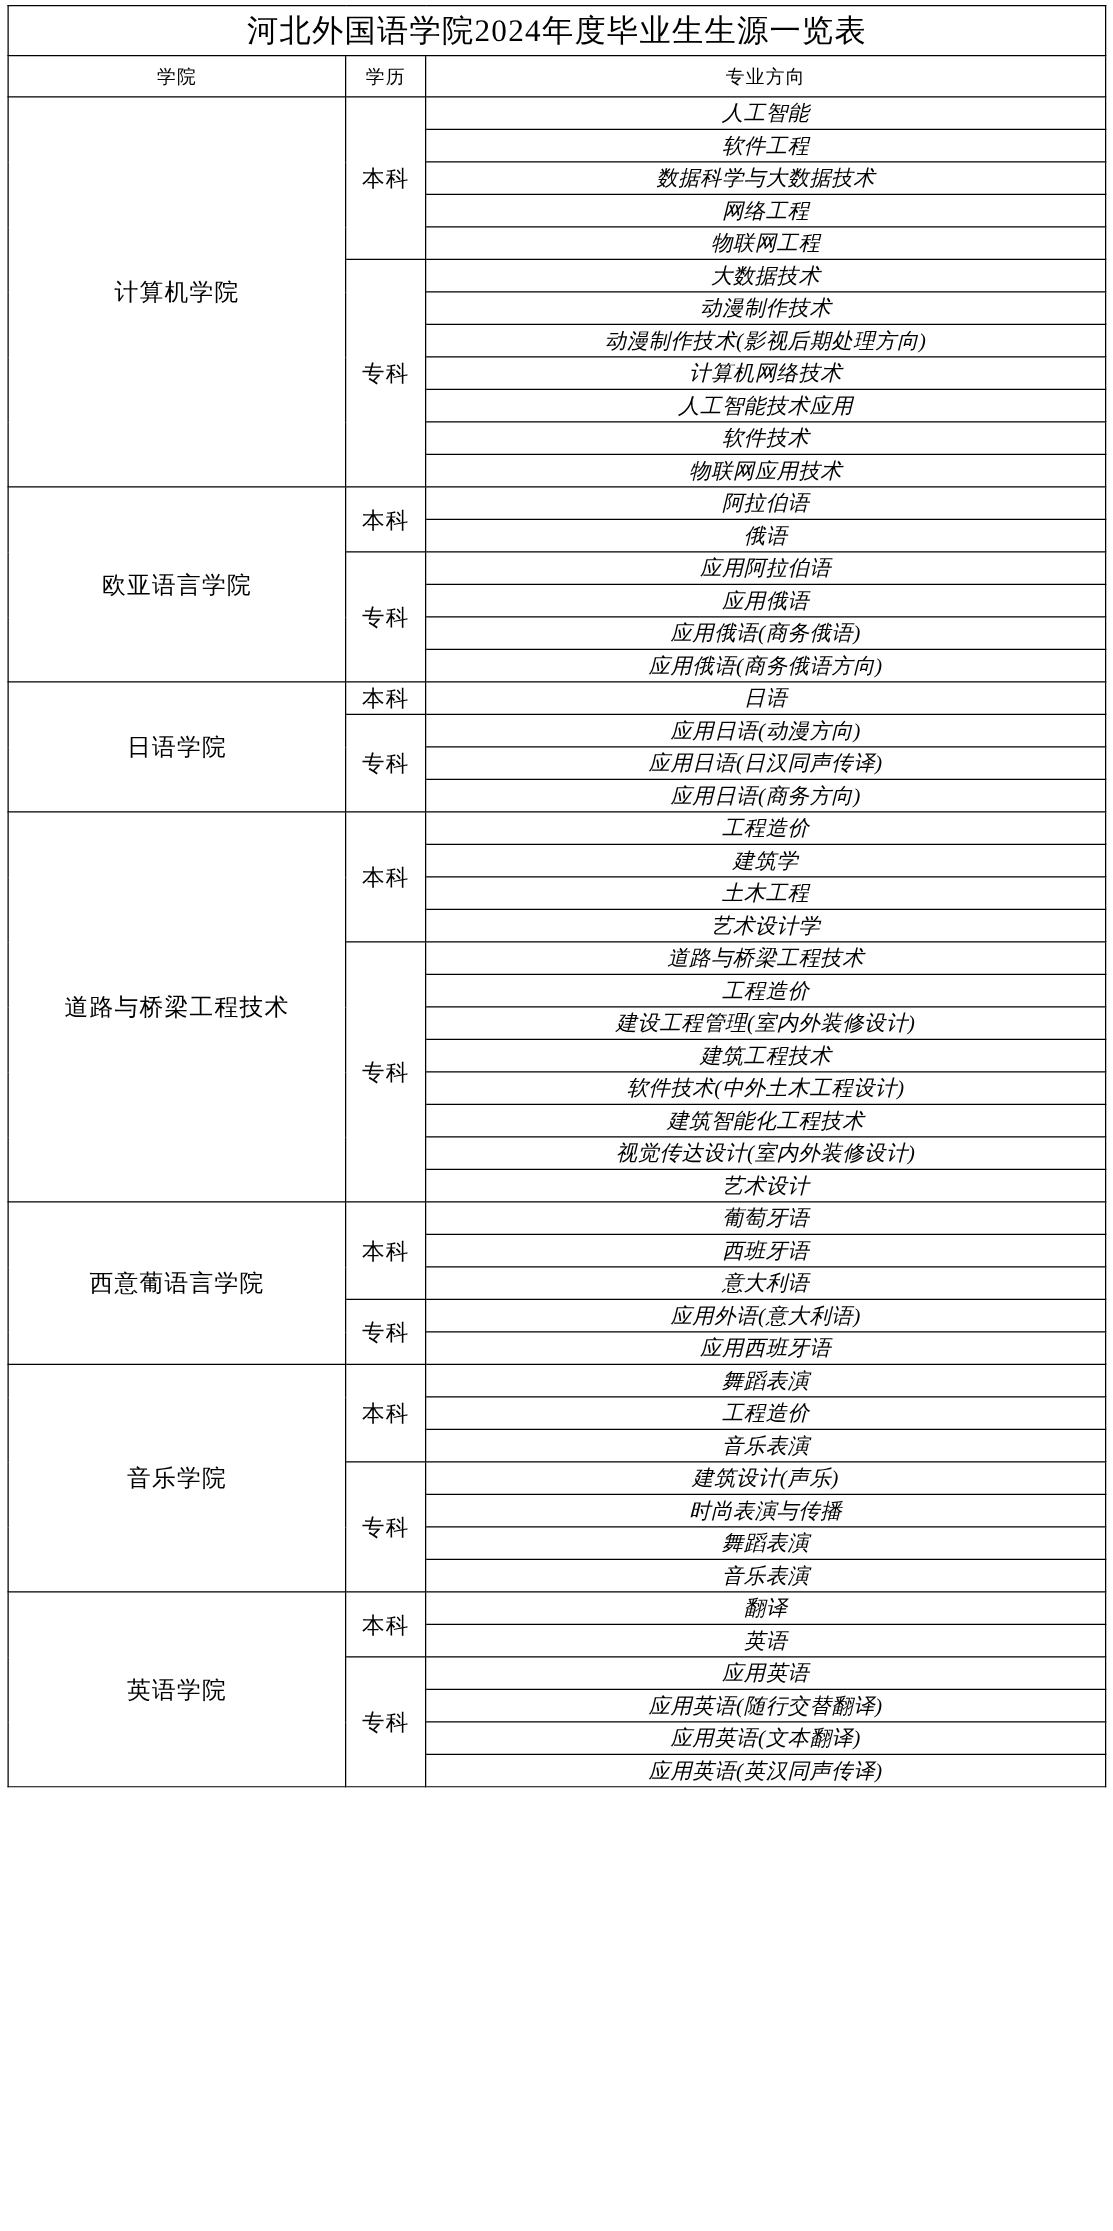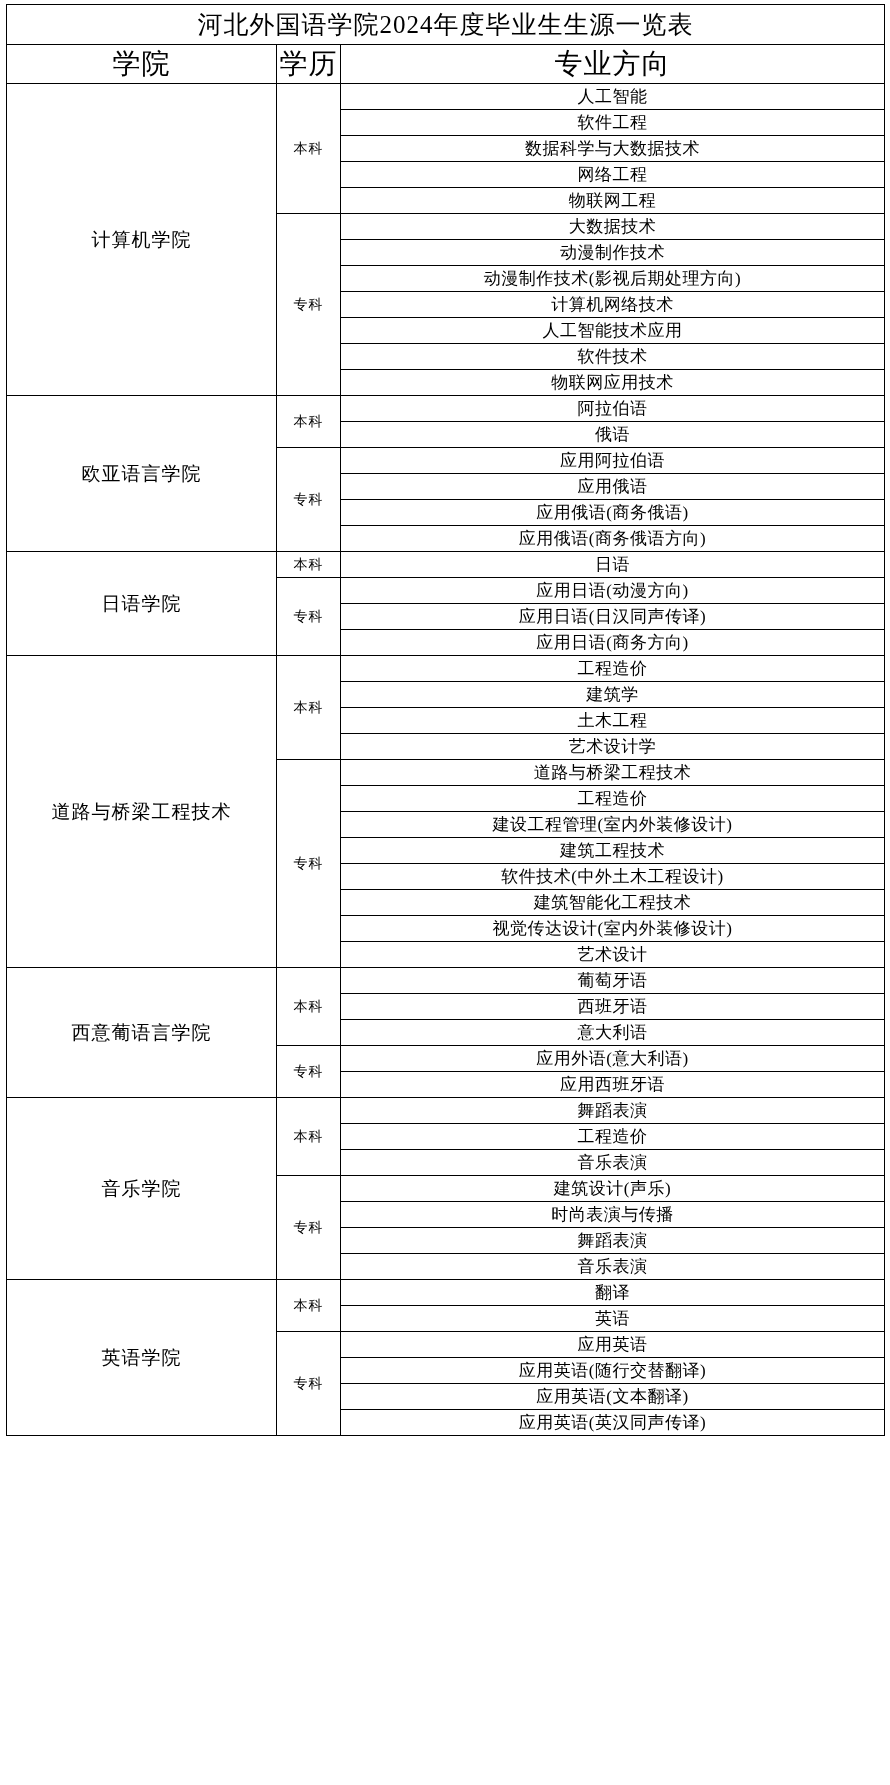--- a/index.html
+++ b/index.html
@@ -34,42 +34,43 @@
     font-weight: bold;
     letter-spacing: 1px;
     height: 40px;
     border-left: 1px solid #ffffff;
     border-right: 1px solid #ffffff;
     border-top: 1px solid #ffffff;
     border-bottom: 1px solid #000000;
     margin-top: 12px;
   }
   .hdr {
-    font-size: 28px;
+    font-size: 15px;
     font-weight: bold;
-    height: 23px;
+    height: 33px;
     letter-spacing: 1px;
   }
   .col-college { width: 270px; }
   .col-degree  { width: 64px; }
   .col-major   { width: 544px; }
 
   td.college {
     font-size: 19px;
     font-weight: bold;
     letter-spacing: 1px;
   }
   td.degree {
-    font-size: 14px;
+    font-size: 18px;
     letter-spacing: 1px;
   }
   td.major {
     font-size: 17px;
     height: 26px;
     letter-spacing: 0.5px;
+    font-style: italic;
   }
   .watermark {
     position: absolute;
     left: 555px;
     top: 1737px;
     font-family: "Liberation Sans", sans-serif;
     font-size: 17px;
     color: #b9b9b9;
     letter-spacing: 1px;
     white-space: nowrap;

